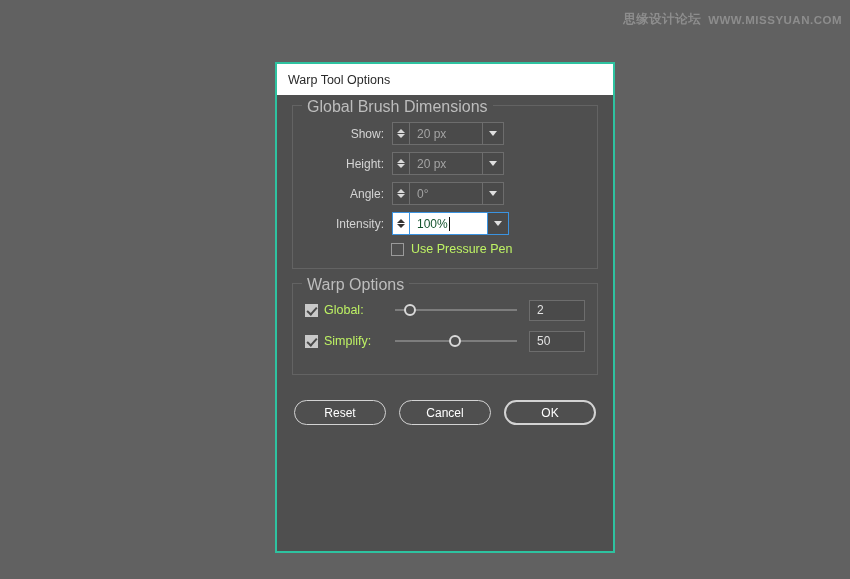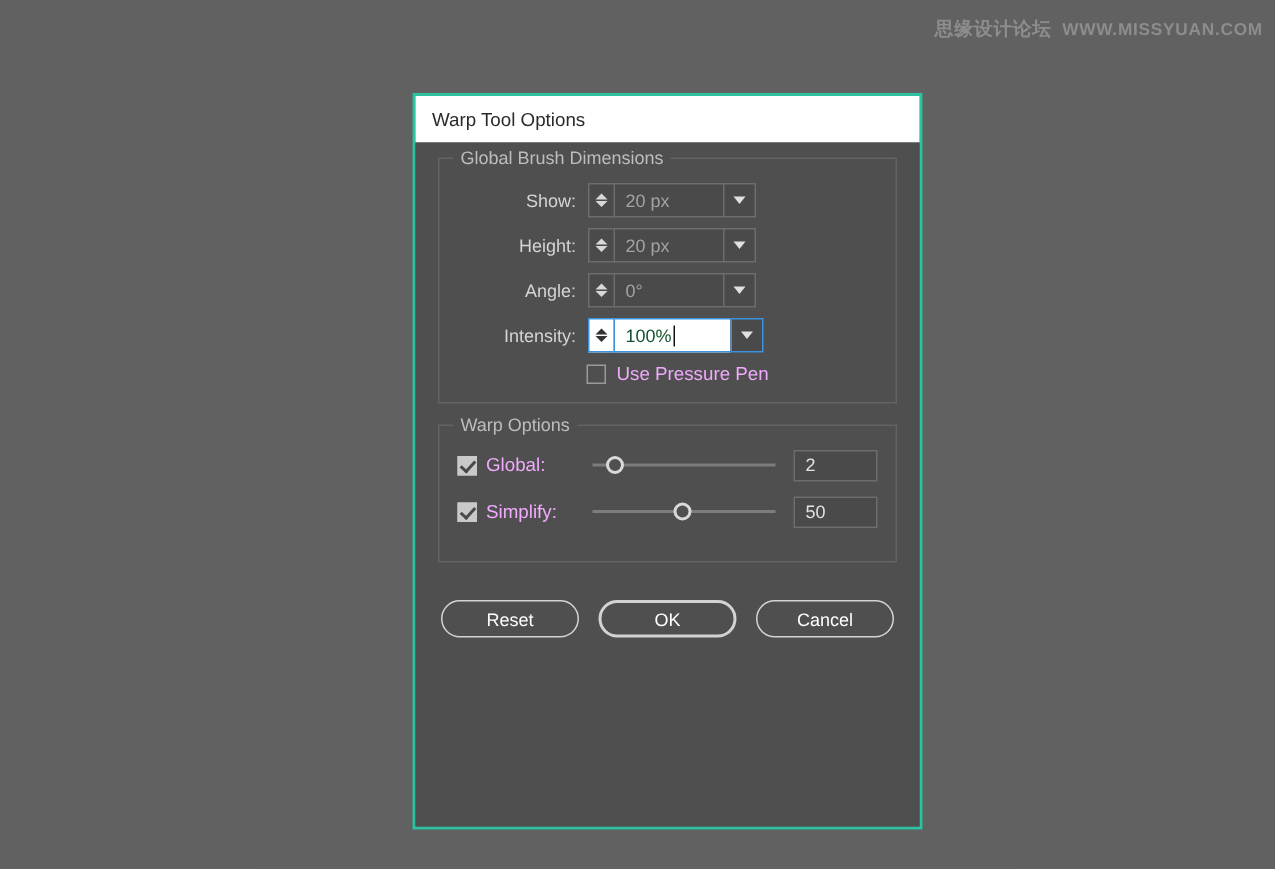--- a/index.html
+++ b/index.html
@@ -64,21 +64,21 @@
     border: 1px solid #636363;
     position: relative;
     margin-bottom: 14px;
     padding: 16px 12px 12px 12px;
   }
   .groupbox-title {
     position: absolute;
     top: -8px; left: 9px;
     background: #4f4f4f;
     padding: 0 5px;
-    font-size: 12px;
+    font-size: 16px;
     color: #bdbdbd;
   }
 
   
   .field-row {
     display: flex;
     align-items: center;
     margin-bottom: 7px;
     height: 23px;
   }
@@ -180,21 +180,21 @@
     content: "";
     position: absolute;
     left: 3px; top: 0px;
     width: 4px; height: 8px;
     border: solid #4a4a4a;
     border-width: 0 2px 2px 0;
     transform: rotate(42deg);
   }
   .check-label {
     font-size: 12.5px;
-    color: #f0abfc;
+    color: #bef264;
     white-space: nowrap;
   }
   .pressure-row { margin-left: 86px; margin-top: 4px; }
 
   
   .slider-row {
     display: flex;
     align-items: center;
     margin-bottom: 11px;
     height: 20px;
@@ -400,18 +400,18 @@
           <div class="slider-track"></div>
           <div class="slider-thumb" style="left:49%"></div>
         </div>
         <div class="num-field">50</div>
       </div>
     </div>
 
 
     <div class="button-bar">
       <div class="btn btn-reset">Reset</div>
+      <div class="btn btn-cancel">Cancel</div>
       <div class="btn btn-ok">OK</div>
-      <div class="btn btn-cancel">Cancel</div>
     </div>
 
   </div>
 </div>
 
 </body></html>

